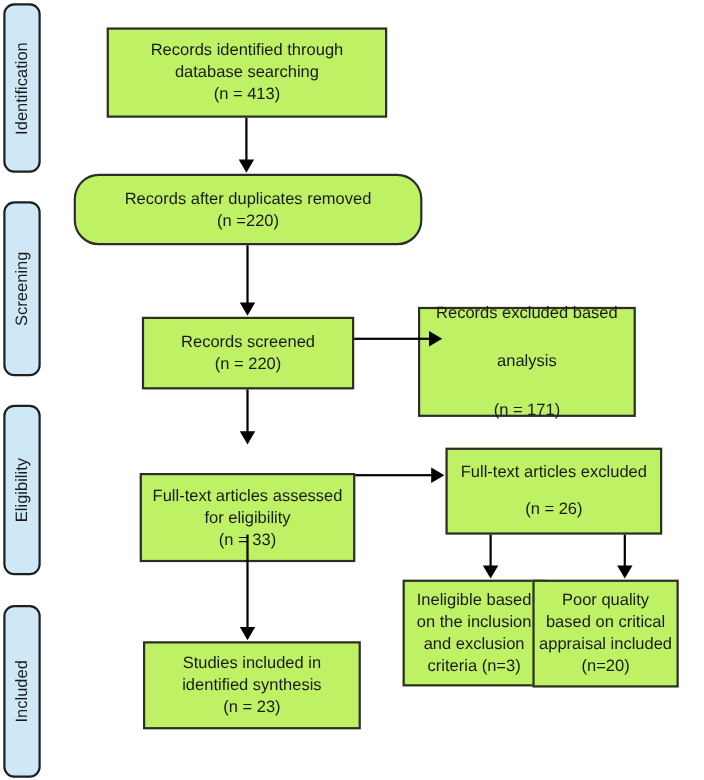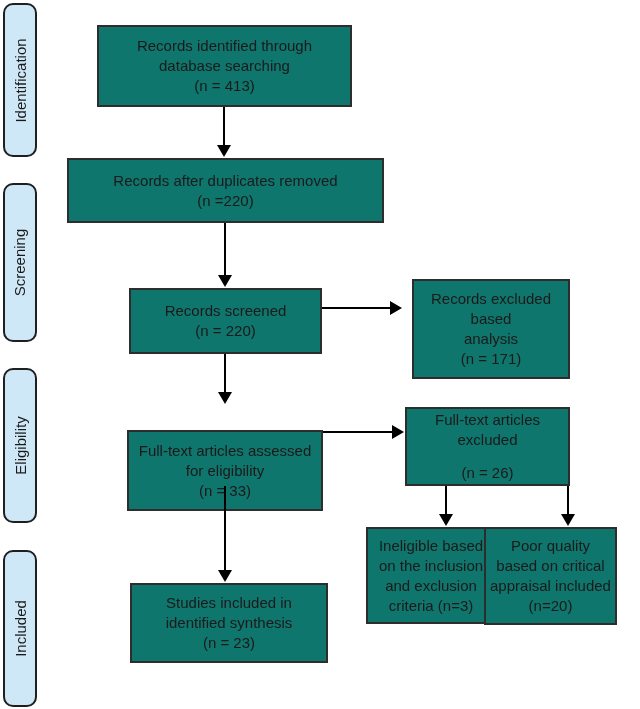--- a/index.html
+++ b/index.html
@@ -41,37 +41,37 @@
     color: var(--text, #1a1a1a);
   }
   .s1 { top: 3px;   height: 154px; }
   .s2 { top: 183px; height: 159px; }
   .s3 { top: 368px; height: 155px; }
   .s4 { top: 550px; height: 157px; }
 
   
   .box {
     position: absolute;
-    background: #0f766e;
+    background: #bef264;
     border: 2px solid var(--box-border, #2d2d2d);
     display: flex;
     flex-direction: column;
     align-items: center;
     justify-content: center;
     text-align: center;
     font-size: 15px;
     line-height: 20px;
     padding: 2px 4px;
   }
   .b1 { left: 97px;  top: 25px;  width: 255px; height: 82px; }
-  .b2 { left: 67px;  top: 158px; width: 317px; height: 65px; }
+  .b2 { left: 67px;  top: 158px; width: 317px; height: 65px; border-radius: 23px; }
   .b3 { left: 129px; top: 288px; width: 193px; height: 66px; }
-  .b4 { left: 412px; top: 279px; width: 158px; height: 100px; }
+  .b4 { left: 380px; top: 279px; width: 198px; height: 100px; gap: 24px; }
   .b5 { left: 127px; top: 405px; width: 196px; height: 81px; margin-top: 25px; }
-  .b6 { left: 405px; top: 407px; width: 165px; height: 79px; row-gap: 13px; text-align: center; }
+  .b6 { left: 405px; top: 407px; width: 197px; height: 79px; row-gap: 13px; text-align: center; }
   .b7 { left: 130px; top: 583px; width: 198px; height: 80px; }
   .b8 { left: 366px; top: 527px; width: 130px; height: 97px; }
   .b9 { left: 484px; top: 527px; width: 133px; height: 98px; }
 
   
   .varrow { position: absolute; width: 14px; }
   .varrow .stem {
     position: absolute; left: 50%; transform: translateX(-50%);
     top: 0; bottom: 9px; width: 2px; background: var(--arrow, #000);
   }

